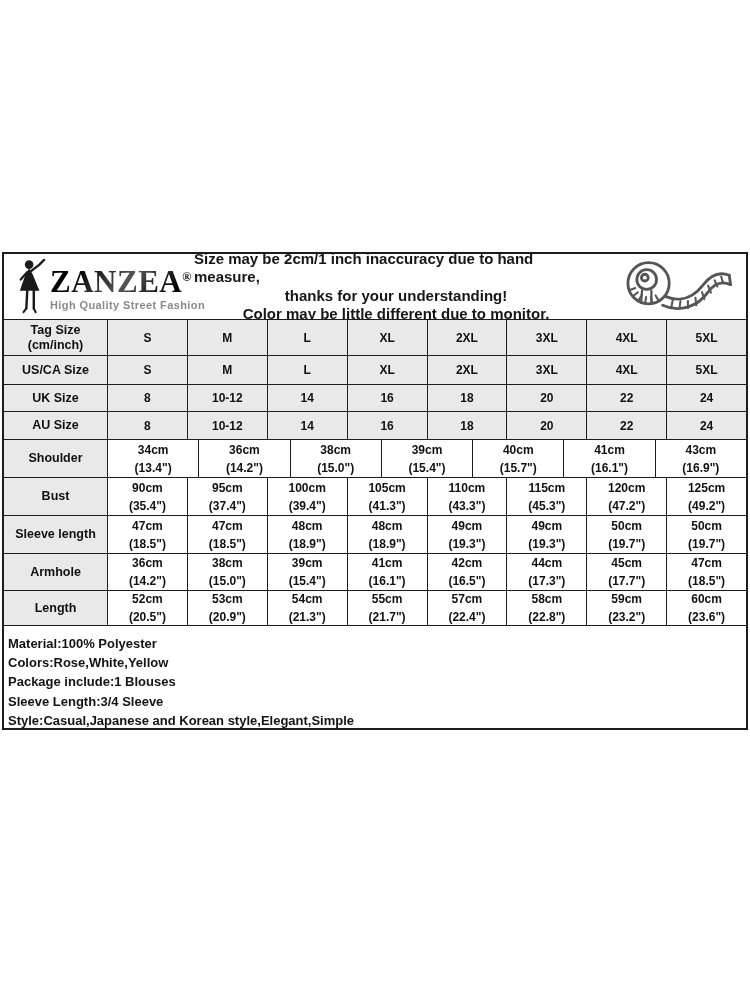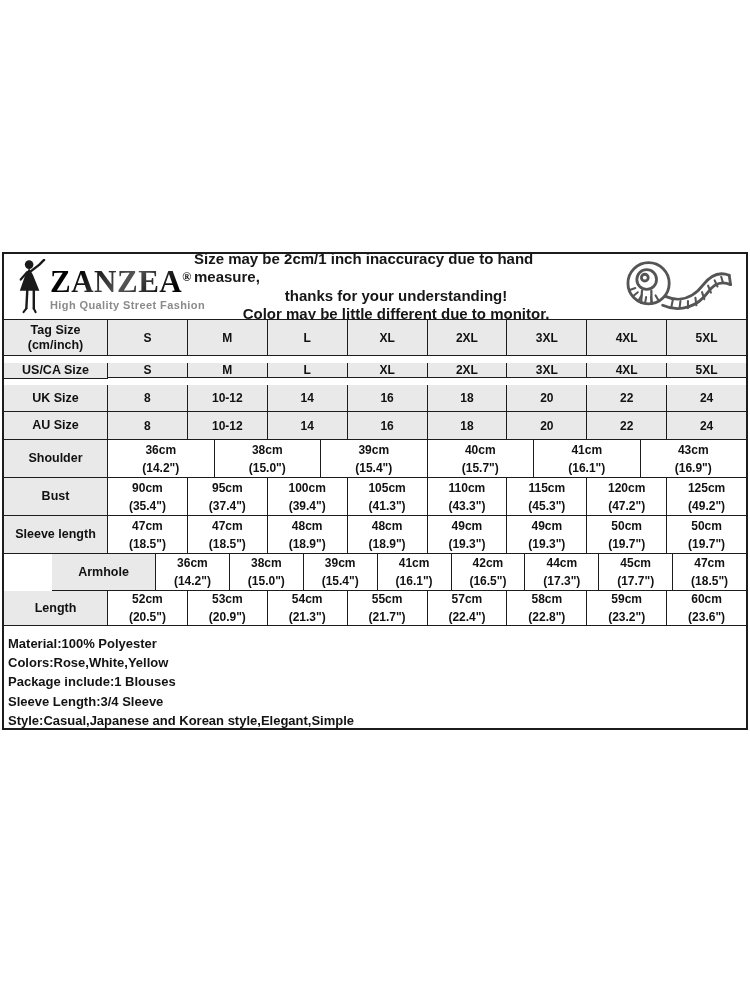--- a/index.html
+++ b/index.html
@@ -29,27 +29,27 @@
   .tagline{font-size:11px;font-weight:700;color:var(--tagline);letter-spacing:.4px;
     margin-top:1px;white-space:nowrap;}
   .notice{flex:1;display:flex;flex-direction:column;justify-content:center;align-items:center;
     font-weight:700;font-size:15px;line-height:18.5px;text-align:left;color:#161616;}
   .tape{width:148px;display:flex;align-items:center;justify-content:center;}
 
   
   .table{display:flex;flex-direction:column;border-radius:14px;}
   .trow{display:flex;width:100%;}
   .trow:nth-child(1){height:36px;}
-  .trow:nth-child(2){height:29px;align-items:center;}
+  .trow:nth-child(2){height:29px;}
   .trow:nth-child(3){height:27px;}
   .trow:nth-child(4){height:28px;}
   .trow:nth-child(5){height:38px;}
   .trow:nth-child(6){height:38px;}
   .trow:nth-child(7){height:38px;}
-  .trow:nth-child(8){height:37px;padding-left:48px;}
+  .trow:nth-child(8){height:37px;}
   .trow:nth-child(9){height:35px;}
   .cell{flex:1;display:flex;flex-direction:column;justify-content:center;align-items:center;
     border-right:1px solid var(--border);border-bottom:1px solid var(--border);
     background:var(--cell);font-weight:700;font-size:12px;line-height:14px;text-align:center;}
   .cell:last-child{border-right:none;}
   .cell.label{flex:0 0 104px;background:var(--shade);font-size:12.5px;line-height:15px;}
   .trow:nth-child(-n+4) .cell{background:var(--shade);}
   .trow:nth-child(n+5) .cell.data .ln{line-height:18px;}
 
   
@@ -219,20 +219,24 @@
           </div>
           <div class="cell data">
             <div class="ln">24</div>
           </div>
         </div>
         <div class="trow">
           <div class="cell label">
             <div class="ln">Shoulder</div>
           </div>
           <div class="cell data">
+            <div class="ln">34cm</div>
+            <div class="ln">(13.4")</div>
+          </div>
+          <div class="cell data">
             <div class="ln">36cm</div>
             <div class="ln">(14.2")</div>
           </div>
           <div class="cell data">
             <div class="ln">38cm</div>
             <div class="ln">(15.0")</div>
           </div>
           <div class="cell data">
             <div class="ln">39cm</div>
             <div class="ln">(15.4")</div>

